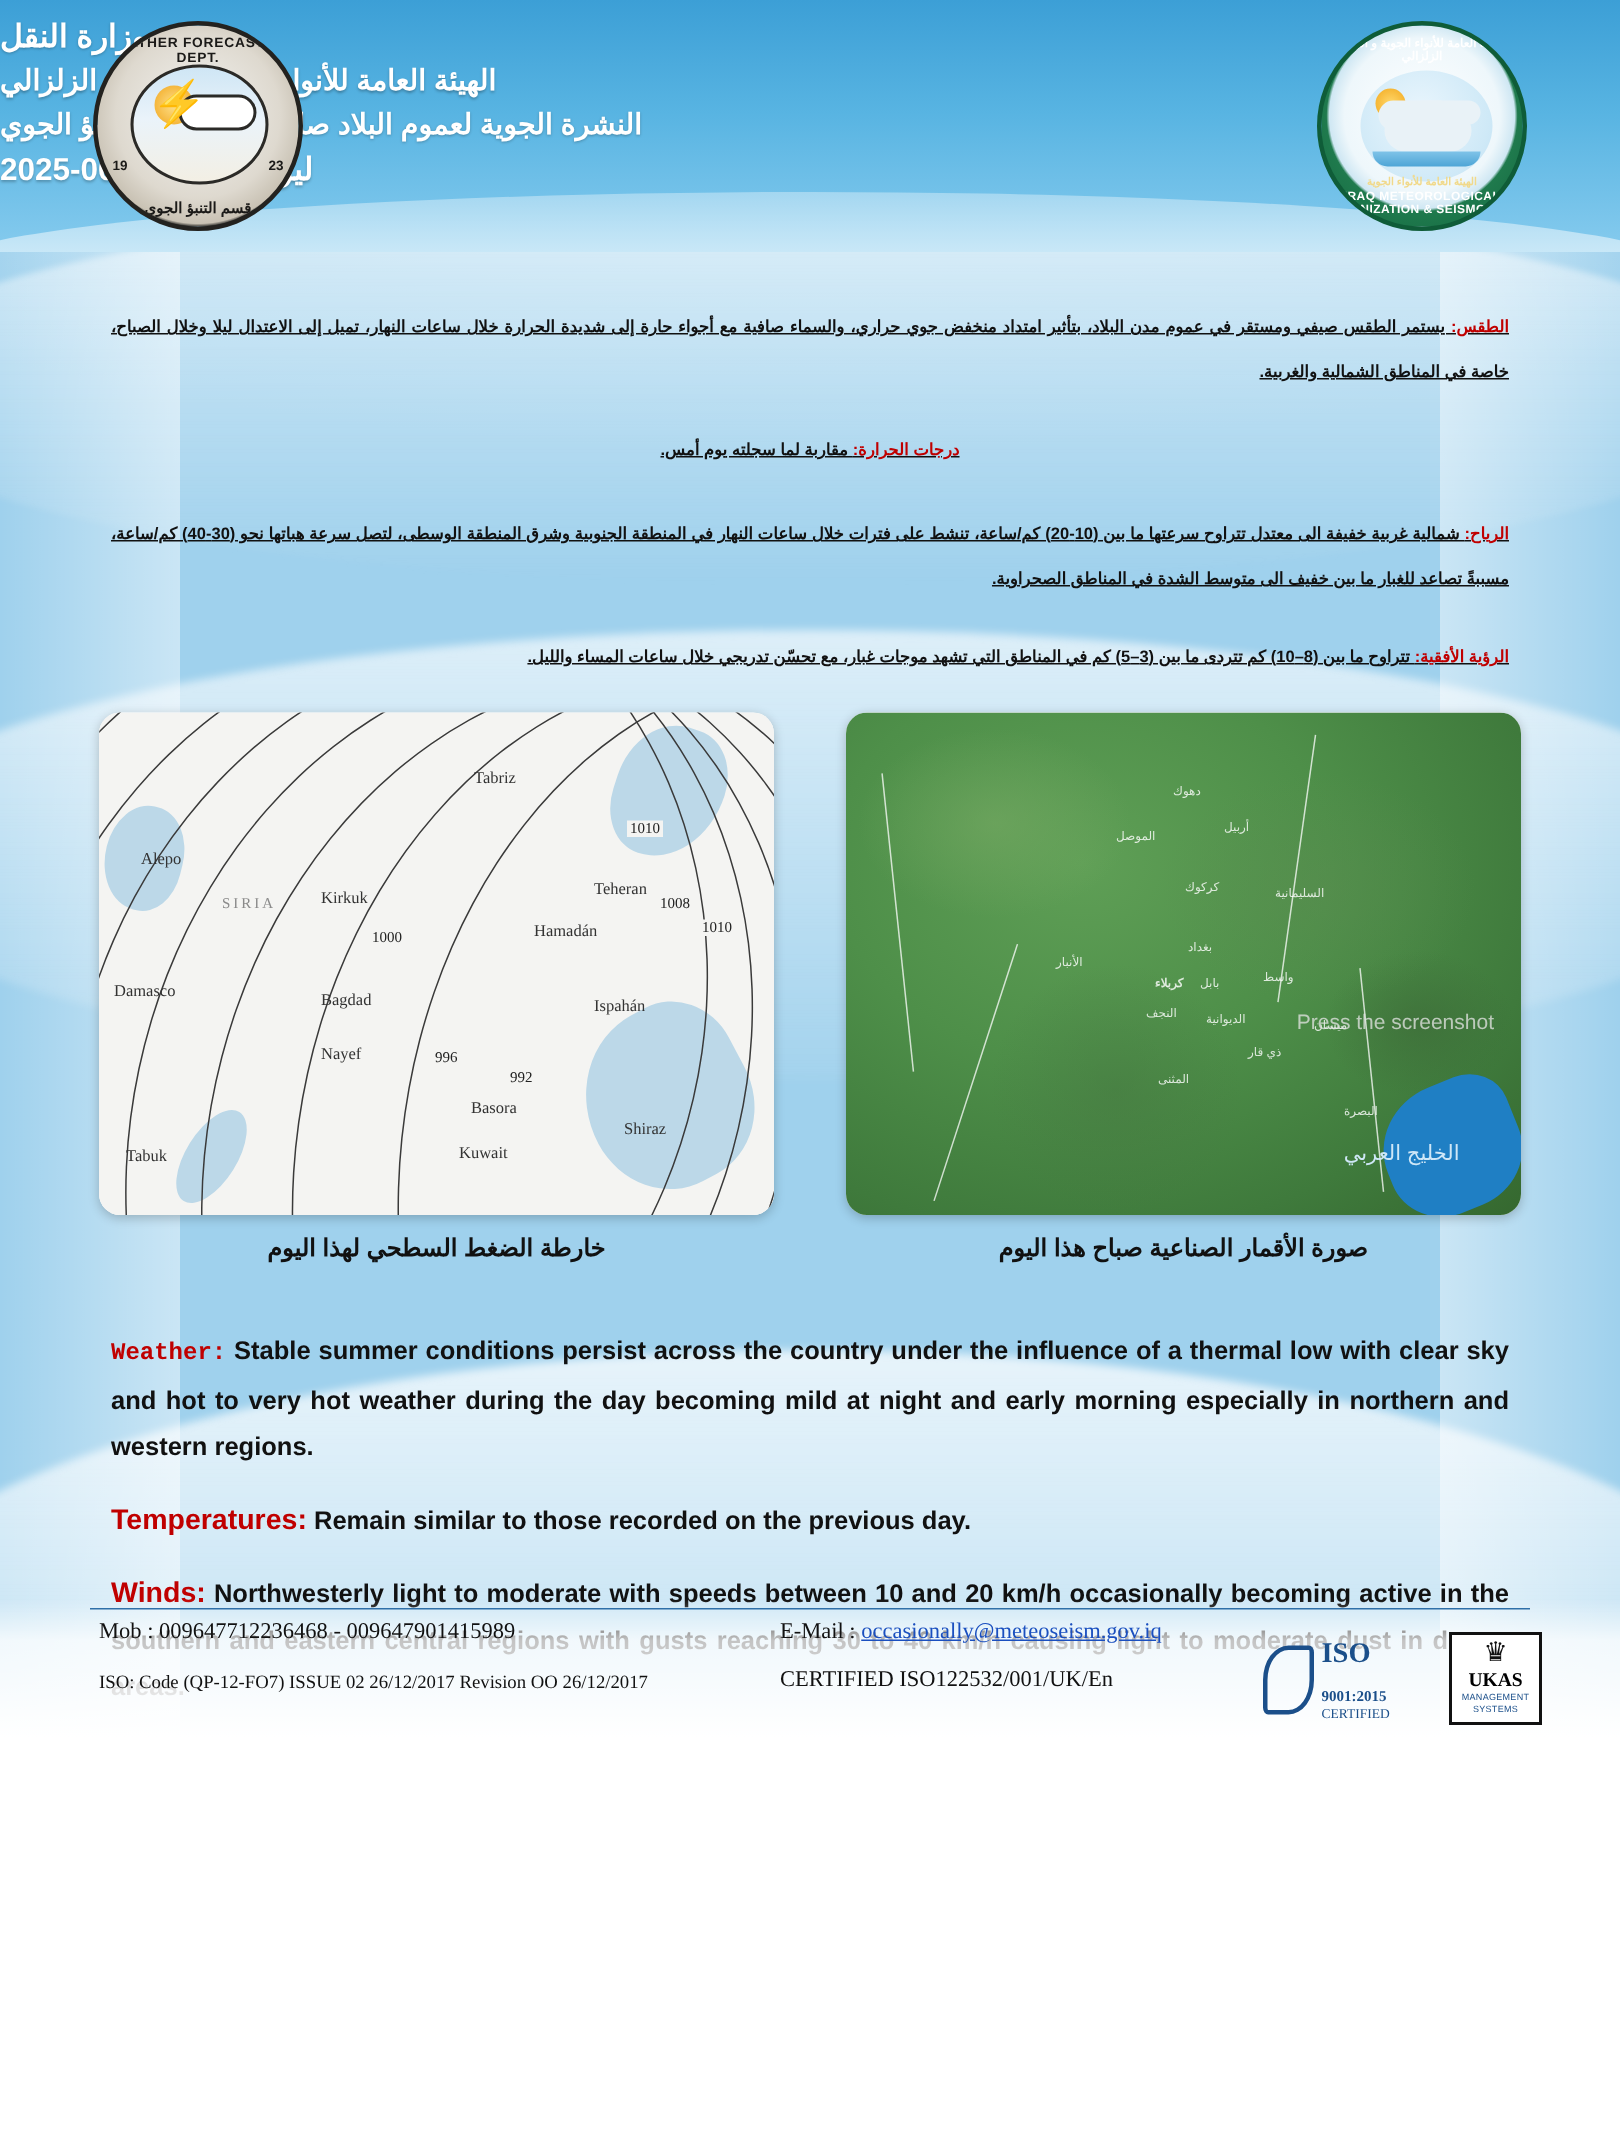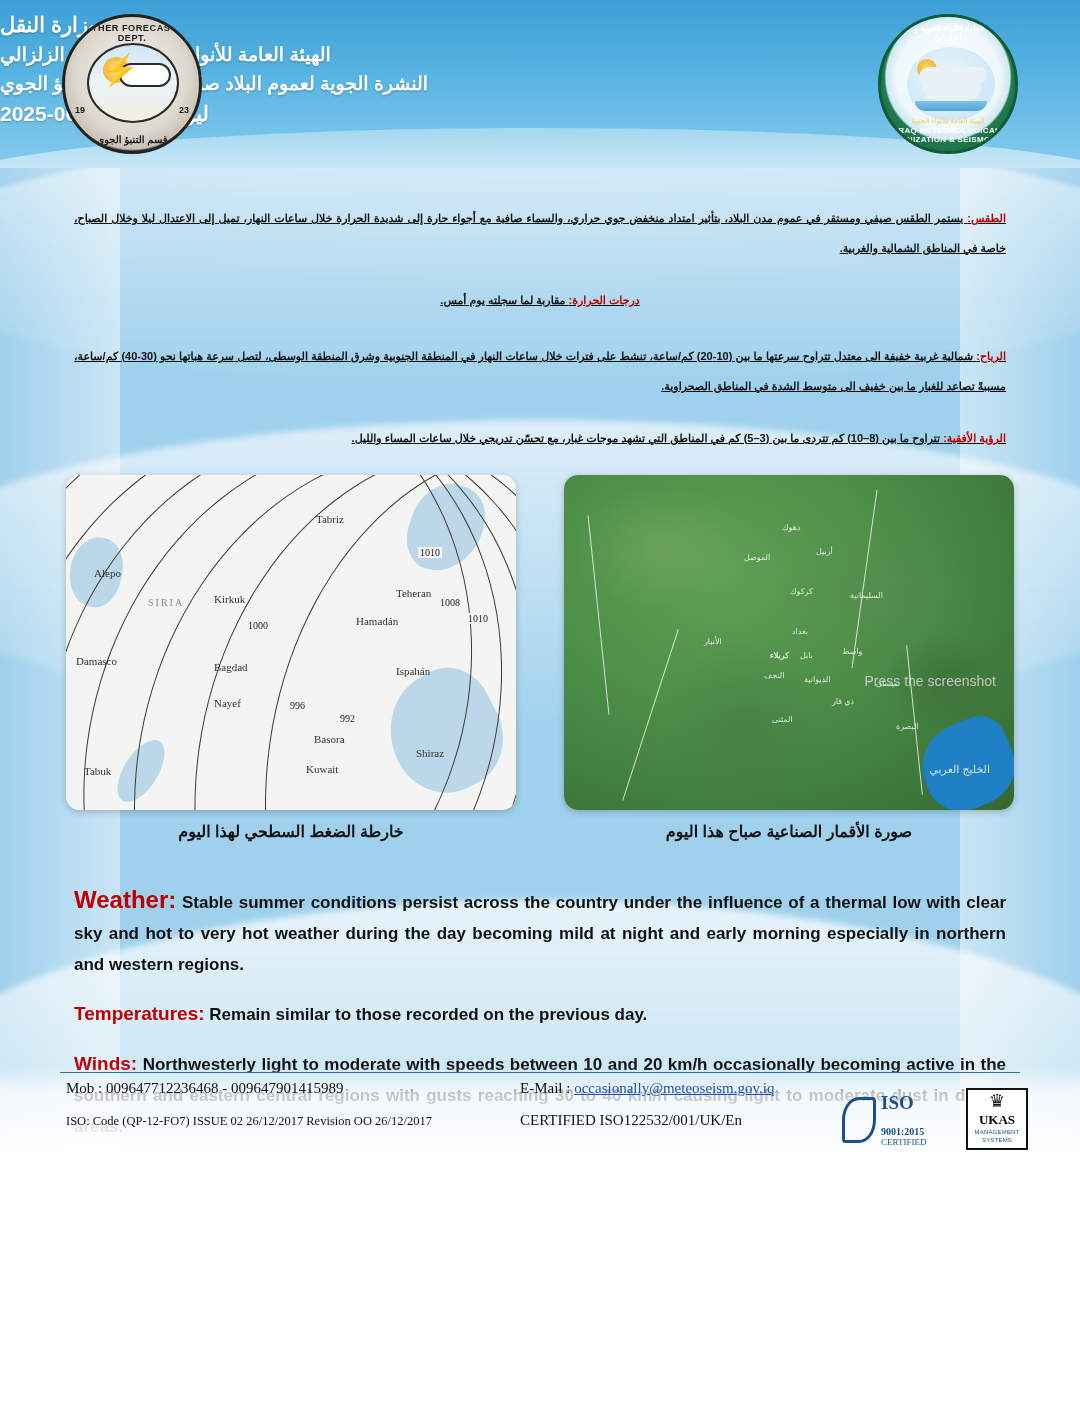--- a/index.html
+++ b/index.html
@@ -345,23 +345,23 @@
   .sat-map .gulf-water {
     position: absolute;
     right: 0; bottom: 2px;
     width: 92px; height: 86px;
     background: #1f7fc4;
     border-radius: 50% 30% 45% 40%;
     transform: rotate(-22deg);
   }
   .sat-map .gulf-label {
     position: absolute;
-    right: 24px; bottom: 34px;
+    right: 41px; bottom: 34px;
     color: #cfe7f7;
-    font-size: 11px;
+    font-size: 14px;
   }
   .sat-map .s-city {
     position: absolute;
     color: rgba(255,255,255,0.8);
     font-size: 8px;
     direction: rtl;
   }
   .sat-map .press-note {
     position: absolute;
     right: 18px; top: 198px;
@@ -389,21 +389,21 @@
   .en-par .en-label {
     color: #c00000;
     font-weight: bold;
   }
   .en-par.visibility {
     font-family: "Liberation Serif", serif;
     font-size: 19px;
     line-height: 30px;
   }
   .en-par.visibility .en-label { font-family: "Liberation Serif", serif; }
-  .en-par.weather .en-label { font-size: 24px; }
+  .en-par.weather .en-label { font-size: 16px; font-family: Liberation Mono, monospace; }
   .en-par.temps .en-label { font-size: 19px; }
   .en-par.winds .en-label { font-size: 19px; }
 
   
   .footer {
     position: absolute;
     left: 0; right: 0; bottom: 0;
     height: 92px;
     background: linear-gradient(180deg, rgba(255,255,255,0.0) 0%, rgba(255,255,255,0.75) 30%, #ffffff 100%);
     z-index: 6;
@@ -600,21 +600,21 @@
           <div class="s-city" style="left:286px; top:116px;">السليمانية</div>
           <div class="s-city" style="left:228px; top:152px;">بغداد</div>
           <div class="s-city" style="left:140px; top:162px;">الأنبار</div>
           <div class="s-city" style="left:206px; top:176px;font-weight:bold;">كربلاء</div>
           <div class="s-city" style="left:236px; top:176px;">بابل</div>
           <div class="s-city" style="left:278px; top:172px;">واسط</div>
           <div class="s-city" style="left:200px; top:196px;">النجف</div>
           <div class="s-city" style="left:240px; top:200px;">الديوانية</div>
           <div class="s-city" style="left:268px; top:222px;">ذي قار</div>
           <div class="s-city" style="left:312px; top:204px;">ميسان</div>
-          <div class="s-city" style="left:332px; top:247px;">البصرة</div>
+          <div class="s-city" style="left:332px; top:261px;">البصرة</div>
           <div class="s-city" style="left:208px; top:240px;">المثنى</div>
 
           <div class="press-note">Press the
 screenshot</div>
         </div>
       </div>
       <div class="img-caption">صورة الأقمار الصناعية صباح هذا اليوم</div>
     </div>
   </div>
 

